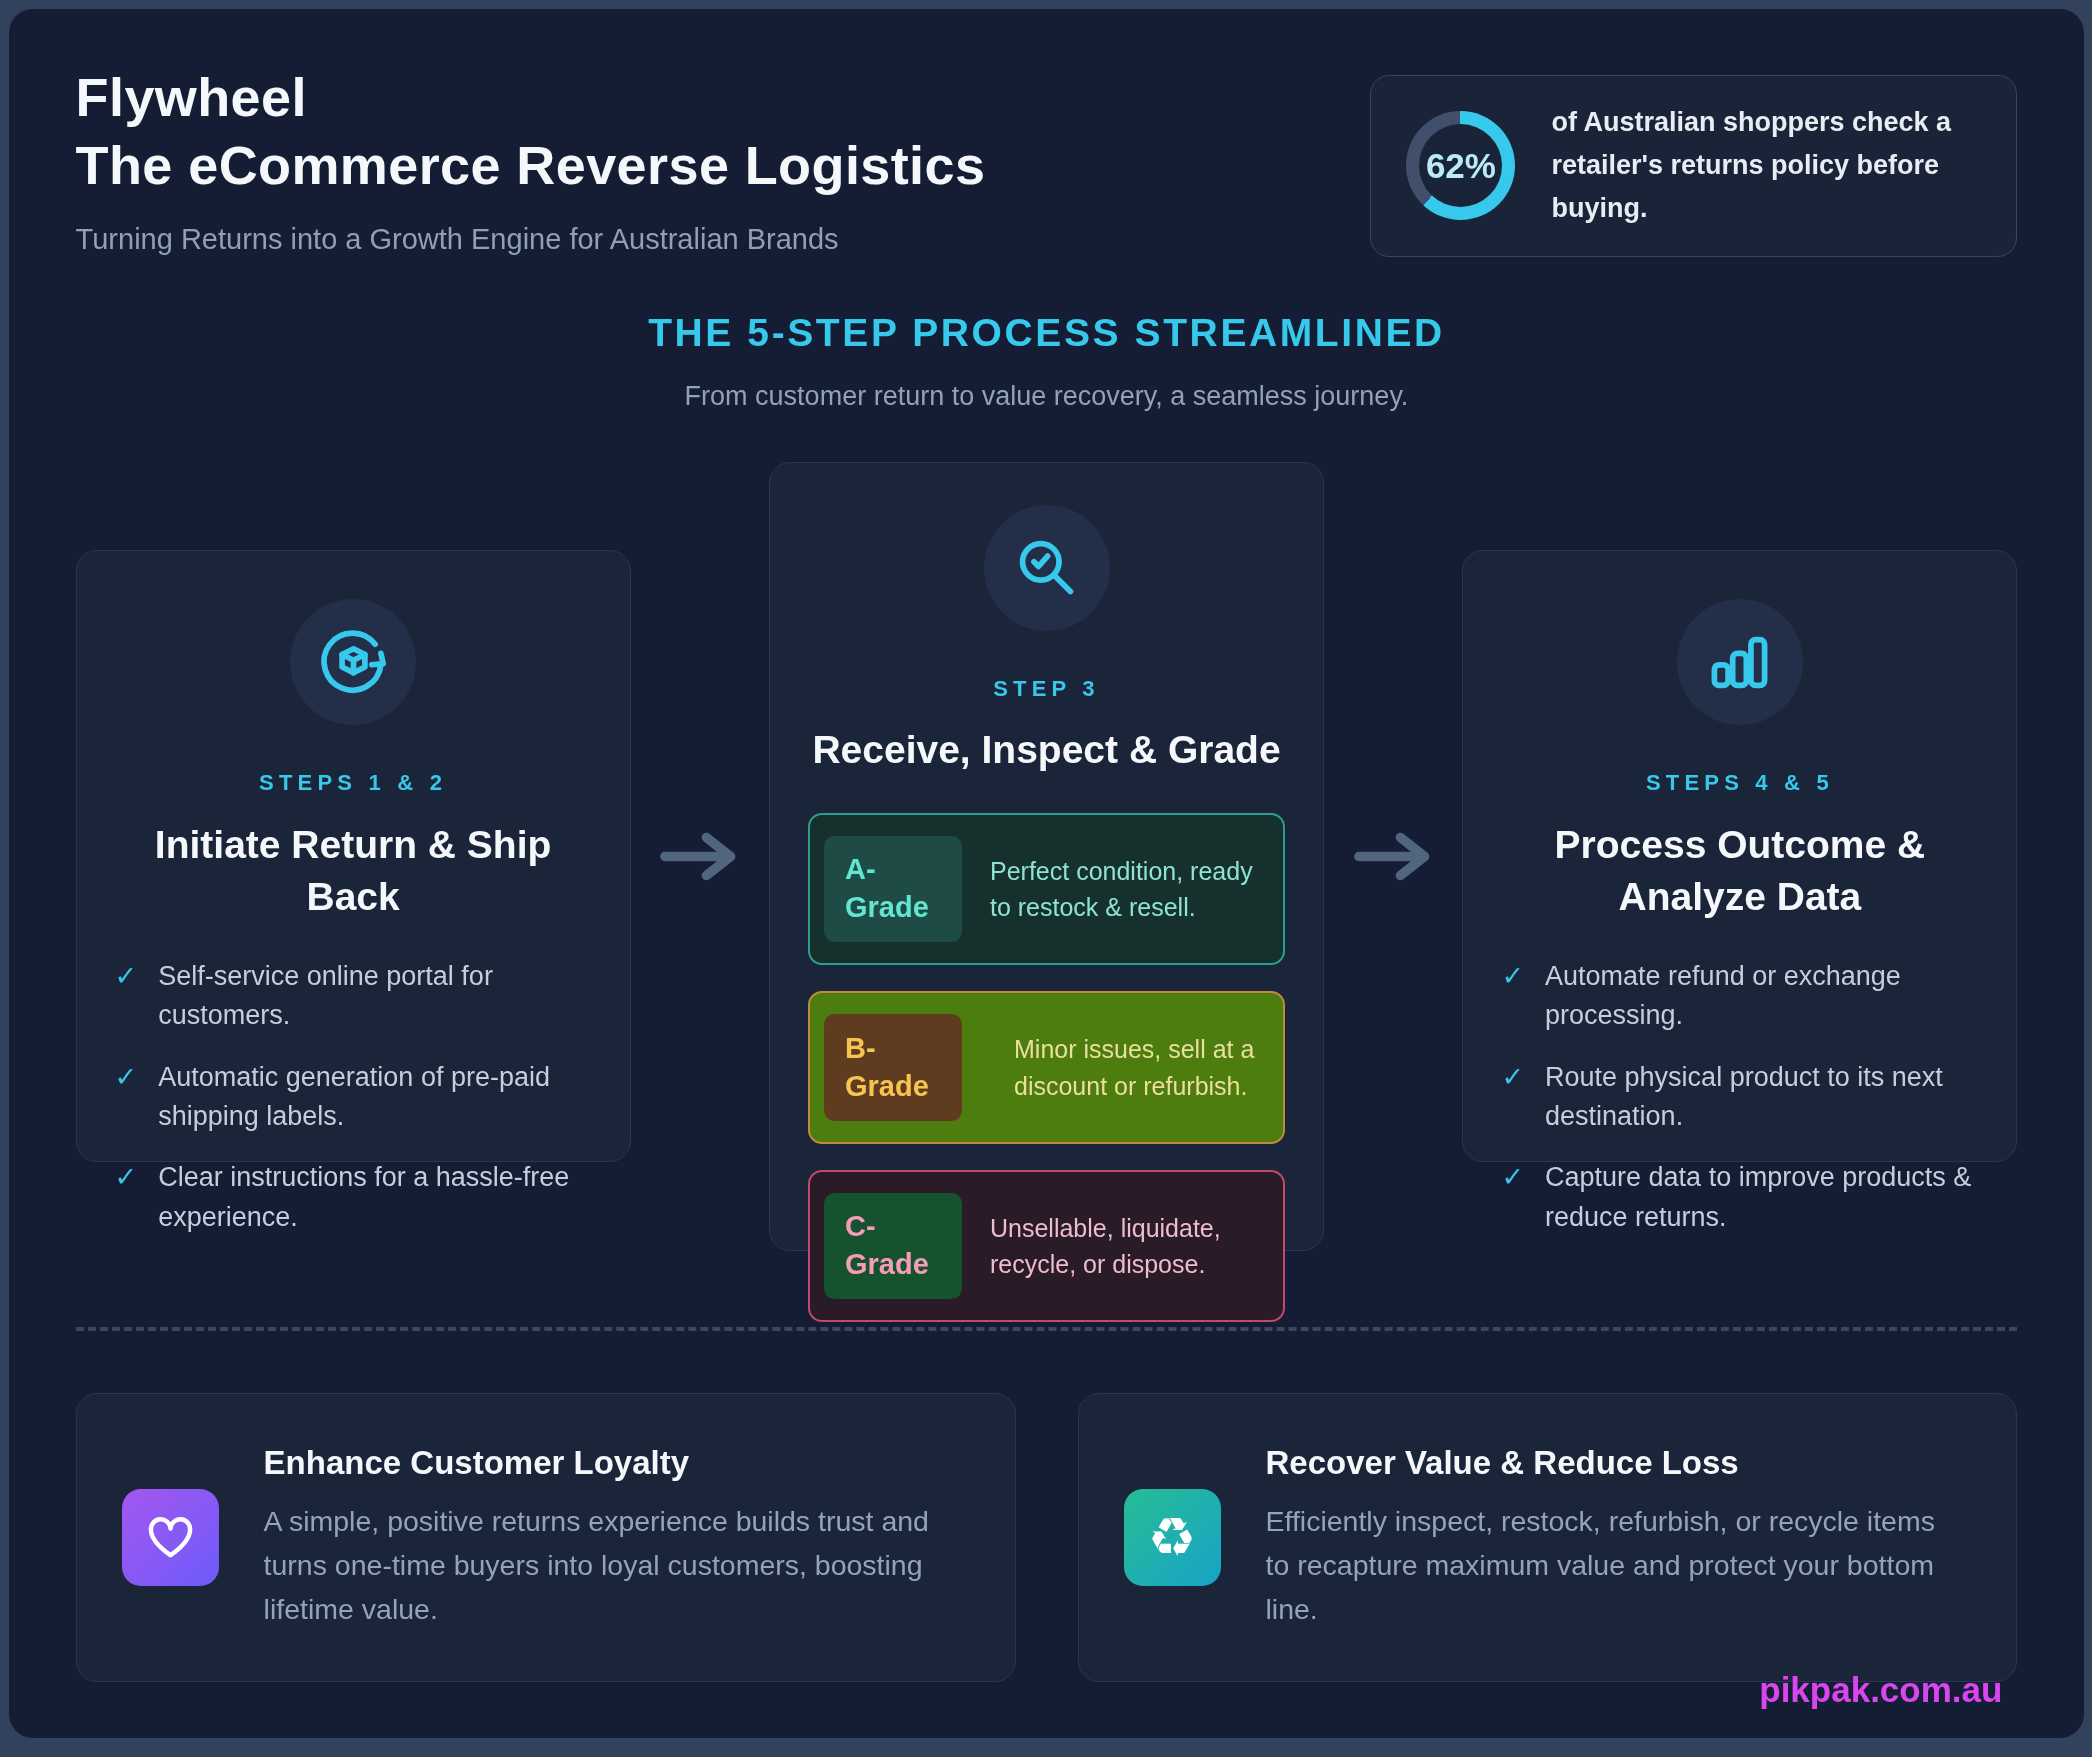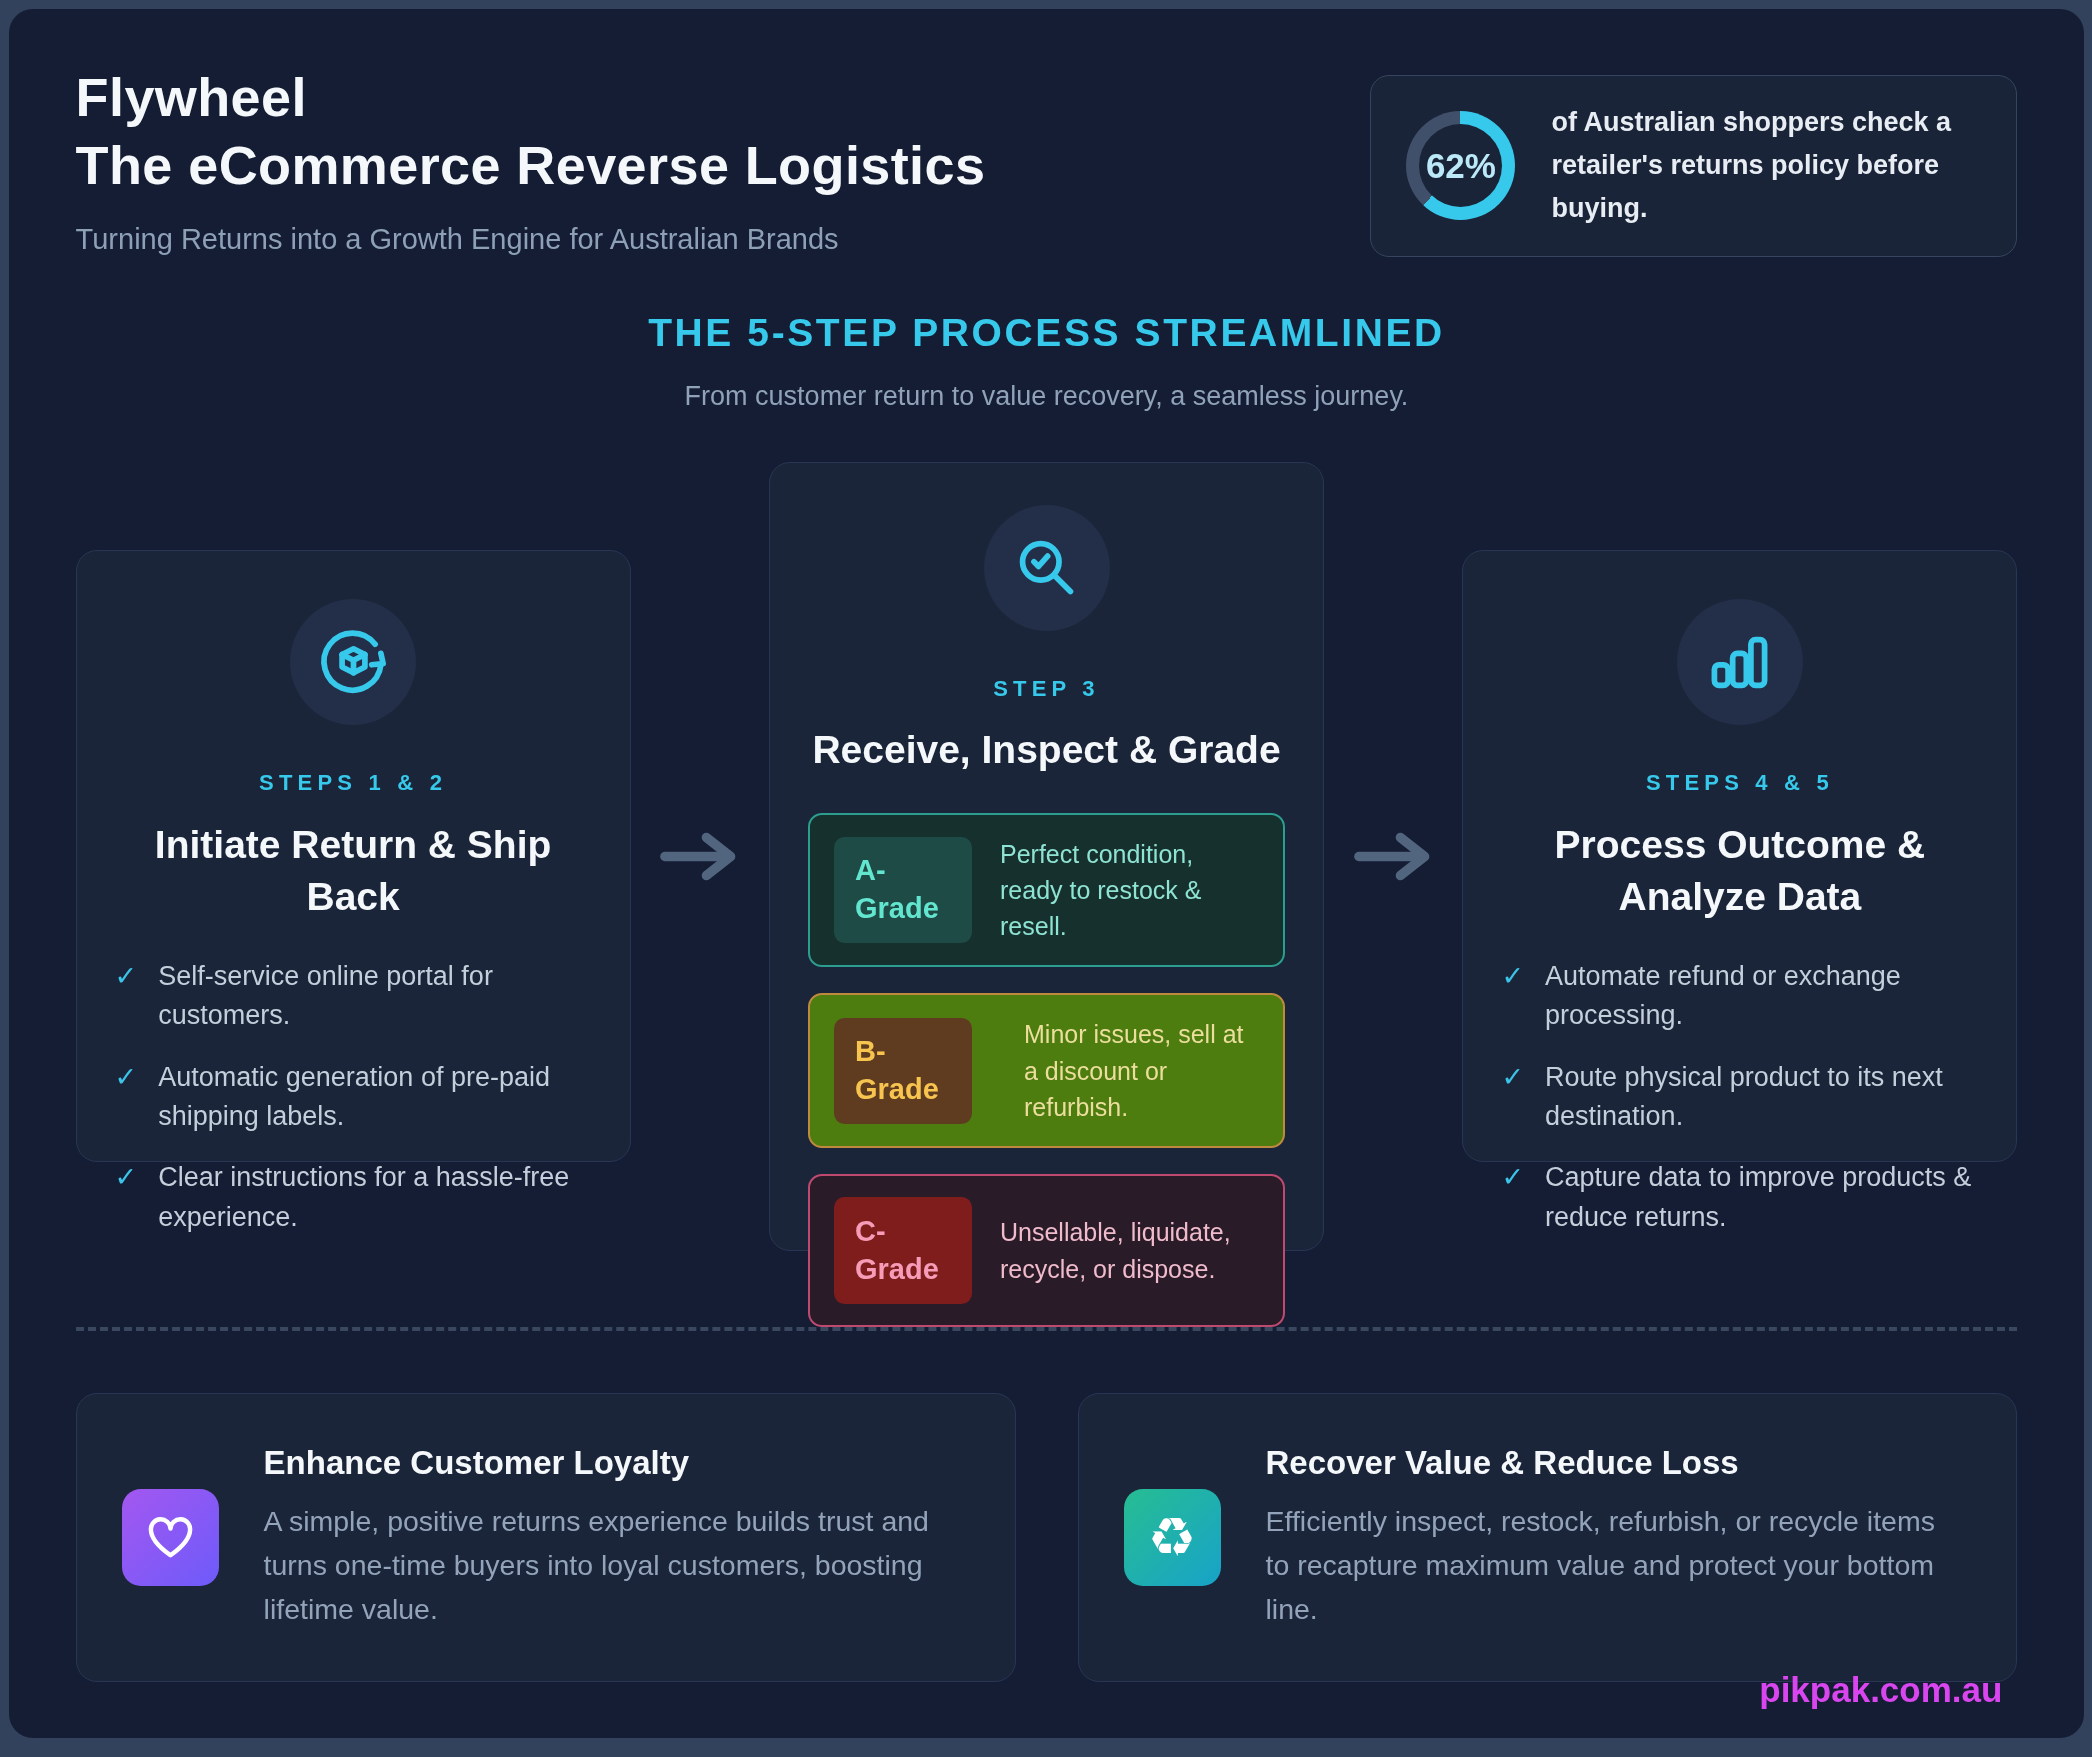--- a/index.html
+++ b/index.html
@@ -79,38 +79,38 @@
   .check-list { list-style:none; margin-top:33px; width:100%; }
   .check-item { display:flex; gap:21px; margin-bottom:22.5px; align-items:flex-start; }
   .check-mark { color:#3bc3e8; font-size:27px; line-height:1.45; flex-shrink:0; }
   .check-text { color:#c4cfdc; font-size:27px; line-height:1.45; }
 
   
   .grades { margin-top:36px; width:100%; display:flex; flex-direction:column; gap:26px; }
   .grade-box {
     border-radius:14px;
     display:flex; align-items:center; gap:28px;
-    padding:21px 24px;
+    padding:21px 14px;
     border:2.6px solid;
   }
   .grade-badge {
     width:138px; border-radius:10.4px;
     font-size:29px; font-weight:bold; line-height:1.3;
     padding:15.6px 21px;
     flex-shrink:0;
   }
   .grade-desc { font-size:25px; line-height:1.45; }
   .grade-a { background:#16302e; border-color:#2b9e8f; }
   .grade-a .grade-badge { background:#1e4b45; color:#63e6cf; }
   .grade-a .grade-desc { color:#8ee3d2; }
   .grade-b { background:#4d7c0f; border-color:#c08a3e; }
   .grade-b .grade-badge { background:#5f3c1f; color:#f7c44f; }
   .grade-b .grade-desc { color:#ecdf9e;margin-left:24px; }
   .grade-c { background:#2a1b29; border-color:#bf4a70; }
-  .grade-c .grade-badge { background:#7f1d1d; color:#f79cb8; }
+  .grade-c .grade-badge { background:#14532d; color:#f79cb8; }
   .grade-c .grade-desc { color:#f0bccb; }
 
   .flow-arrow { flex-shrink:0; margin:0 24px; }
 
   
   .divider { margin-top:76px; border-top:4.3px dashed #39475f; }
   .benefit-row { margin-top:62px; display:flex; gap:62px; }
   .benefit-card {
     flex:1; background:#1b2539;
     border:1.7px solid #283654;

